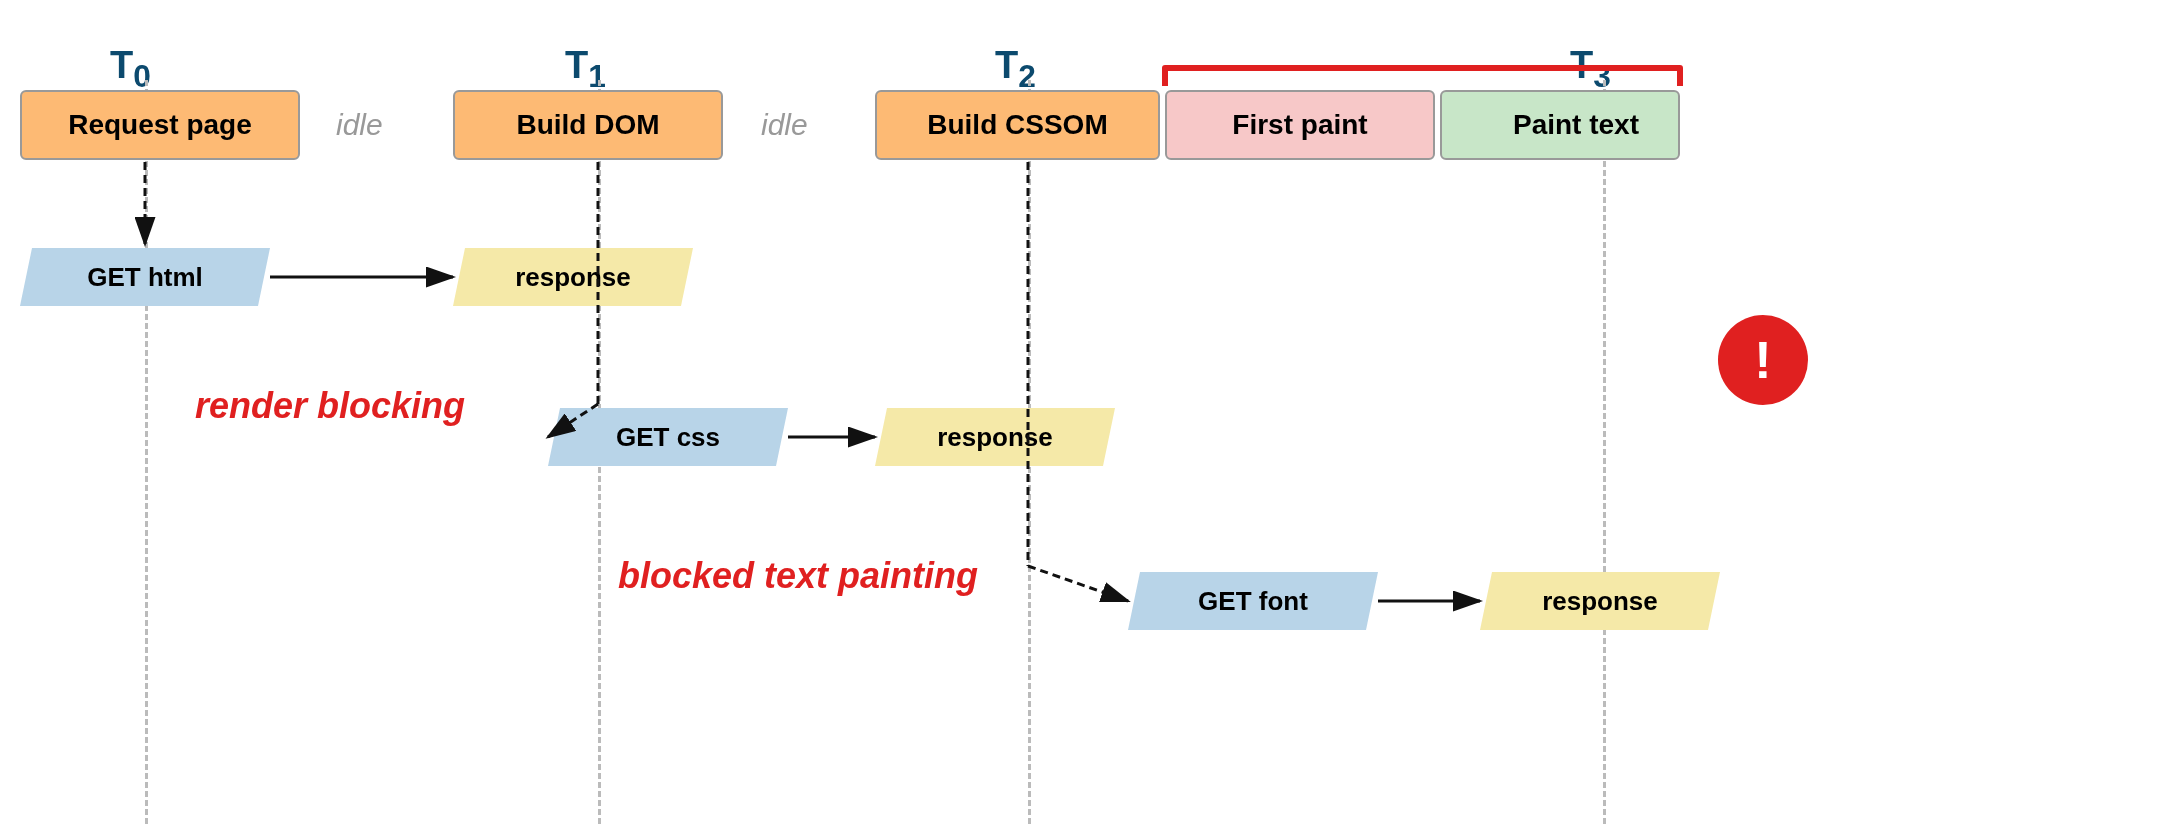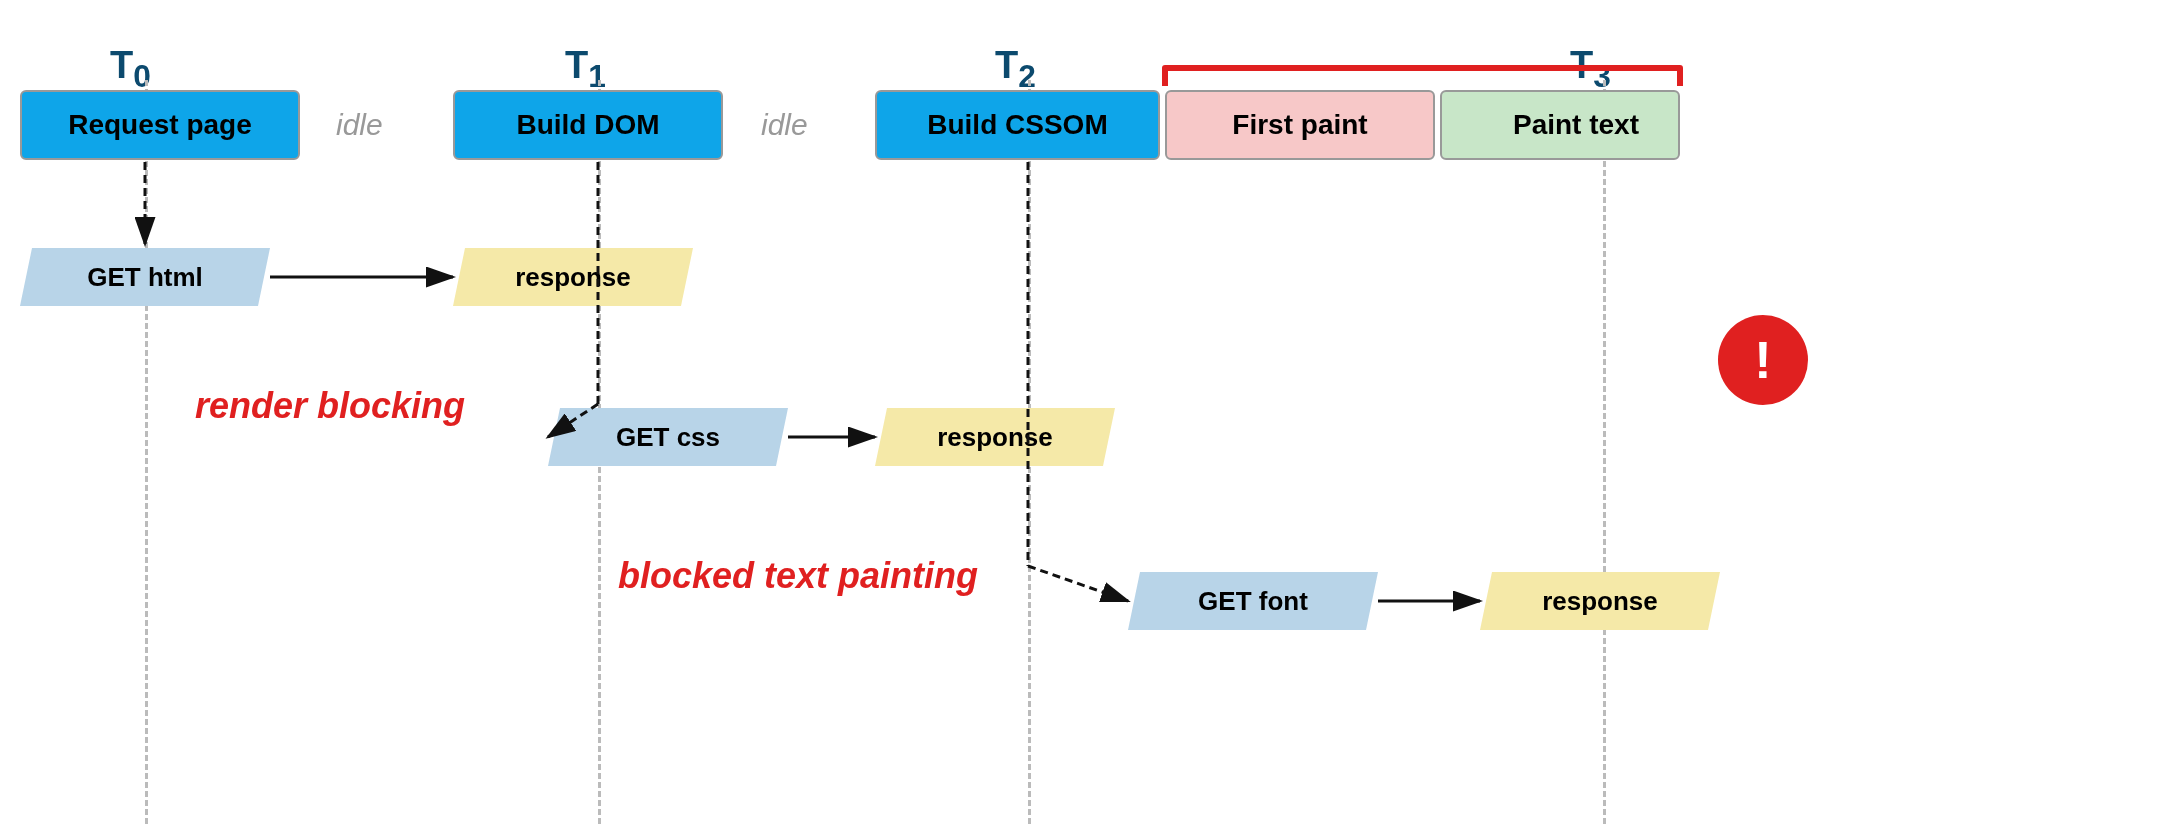--- a/index.html
+++ b/index.html
@@ -45,21 +45,21 @@
       height: 70px;
       display: flex;
       align-items: center;
       justify-content: center;
       font-size: 28px;
       font-weight: 700;
       border: 2.5px solid #999;
       border-radius: 6px;
     }
 
-    .box-salmon { background: #0ea5e9; }
+    .box-salmon { background: #fdba74; }
     .box-pink   { background: #f7c8c8; }
     .box-green  { background: #c8e6c8; padding-left: 32px; }
 
     
     .idle-text {
       position: absolute;
       top: 108px;
       font-size: 30px;
       font-style: italic;
       color: #999;

